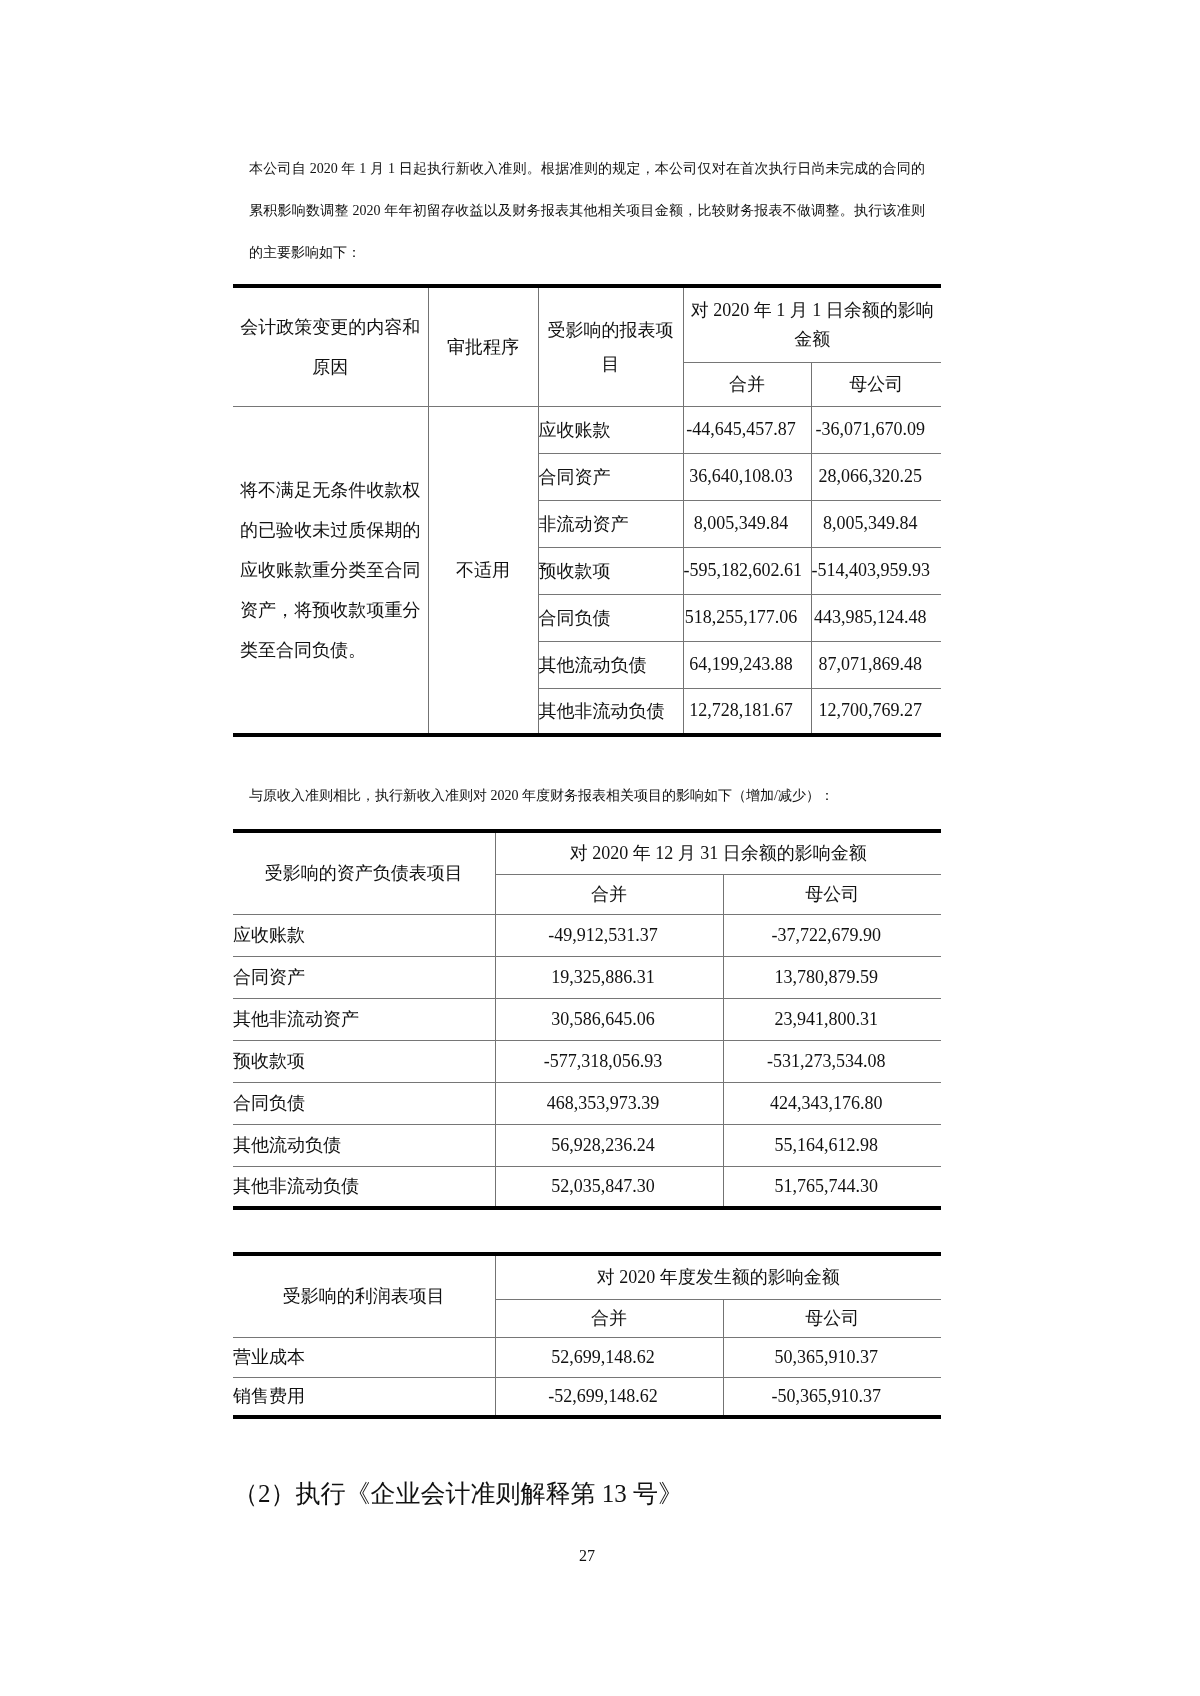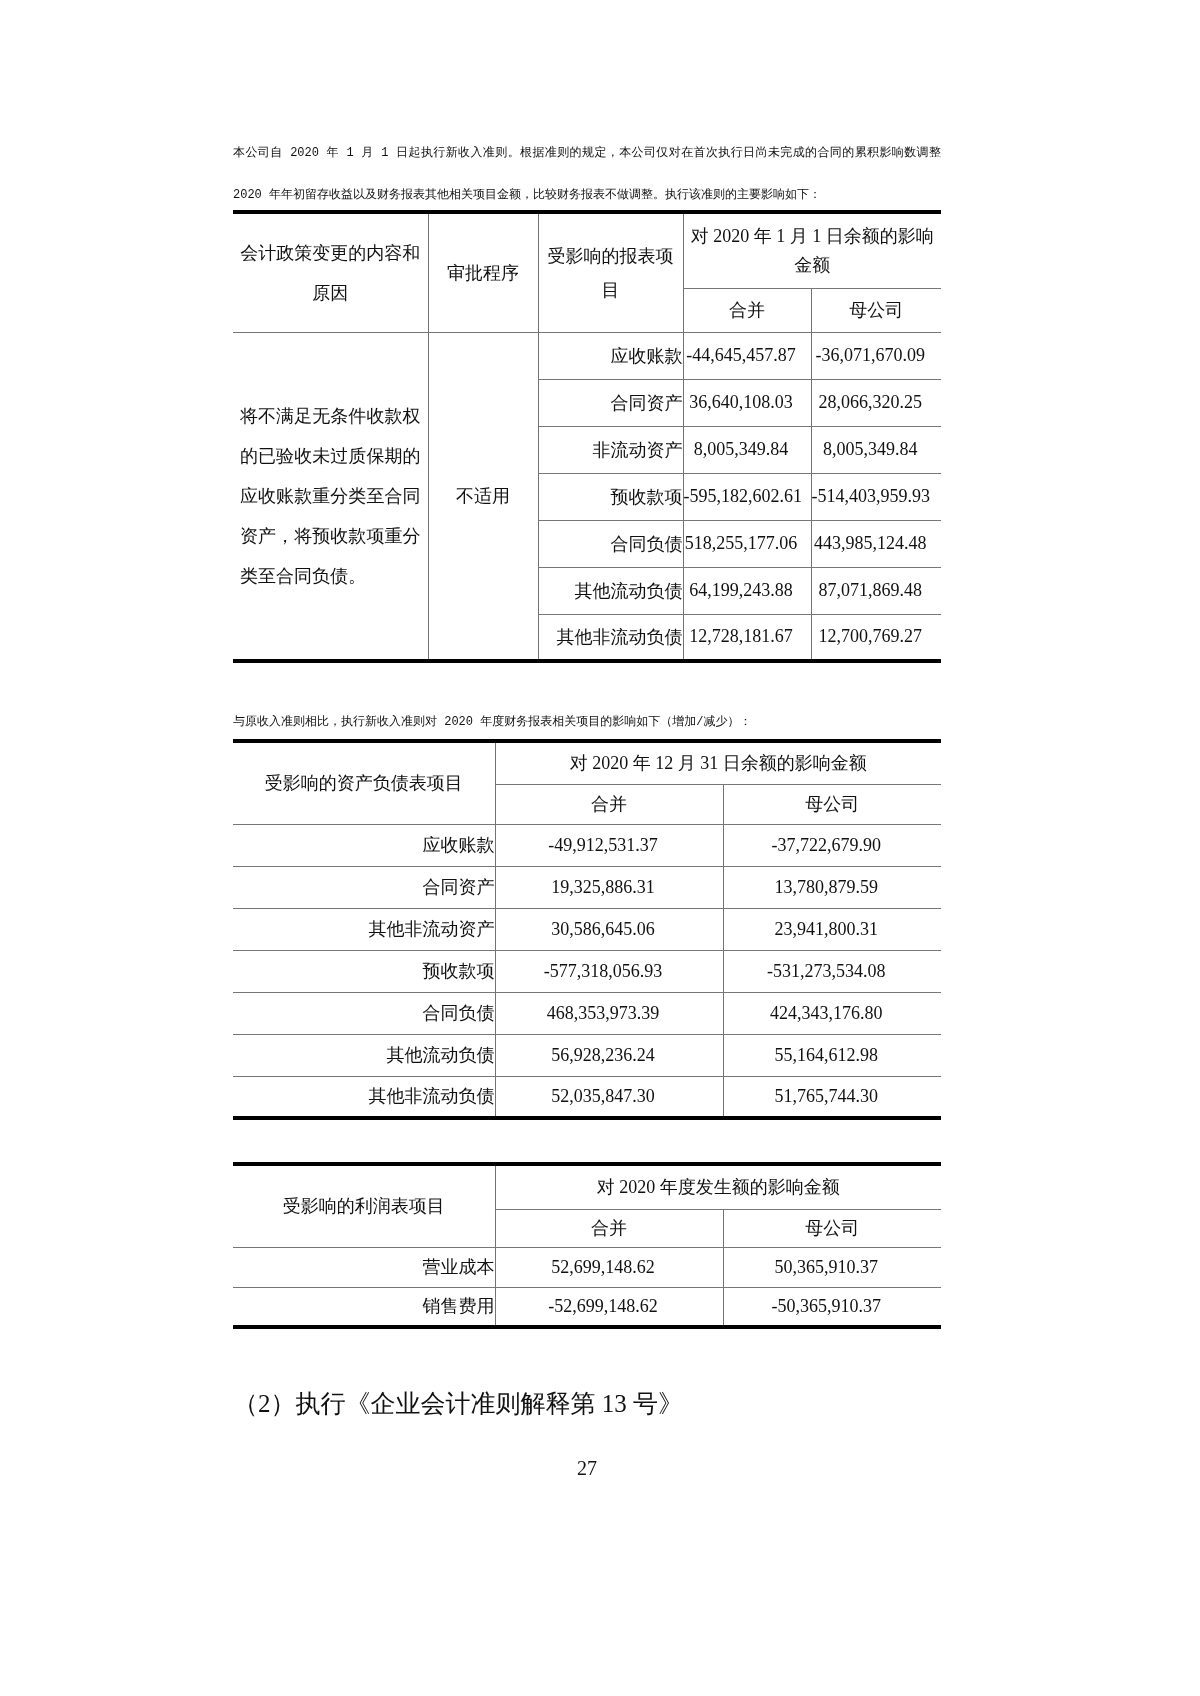--- a/index.html
+++ b/index.html
@@ -7,46 +7,45 @@
   body {
     width: 1200px; height: 1696px;
     background: #ffffff;
     font-family: "Liberation Serif", "DejaVu Serif", serif;
     color: #111;
     position: relative;
   }
   .content { position: absolute; left: 233px; top: 132px; width: 708px; }
 
   .para {
-    font-size: 12px;
+    font-size: 14px;
     line-height: 42px;
     text-align: justify;
-    margin: 0;
-    font-family: Liberation Mono, monospace;
+    margin: 16px;
   }
   .para-comparison { margin-top: 38px; }
 
   table {
     border-collapse: collapse;
     table-layout: fixed;
     width: 708px;
     border-top: 4px solid #000;
     border-bottom: 4px solid #000;
   }
   td {
     padding: 0;
     font-size: 18px;
     vertical-align: middle;
     overflow: hidden;
   }
   .bl { border-left: 1px solid #737373; }
   .bb { border-bottom: 1px solid #767676; }
   .hdr { text-align: center; }
   .impact { line-height: 29px; padding: 0 6px; }
-  .item { text-align: right; padding-left: 6px; }
+  .item { text-align: left; }
   .num { text-align: center; padding-right: 12px; }
 
   .t1 { margin-top: -6px; }
   .t1 .h1 { height: 76px; }
   .t1 .h2 { height: 44px; }
   .t1 .dr { height: 47px; }
   .t1 .reason {
     text-align: justify;
     line-height: 40px;
     padding: 10px 7px;
@@ -67,21 +66,21 @@
   .t3 .dr { height: 40px; }
 
   .footnote {
     margin-top: 54px;
     font-size: 25px;
     line-height: 42px;
   }
   .page-num {
     margin-top: 32px;
     text-align: center;
-    font-size: 20px;
+    font-size: 16px;
   }
 </style>
 </head>
 <body>
 
 <div class="content">
 
   <p class="para">本公司自 2020 年 1 月 1 日起执行新收入准则。根据准则的规定，本公司仅对在首次执行日尚未完成的合同的累积影响数调整 2020 年年初留存收益以及财务报表其他相关项目金额，比较财务报表不做调整。执行该准则的主要影响如下：</p>
 
   <table class="t1">

